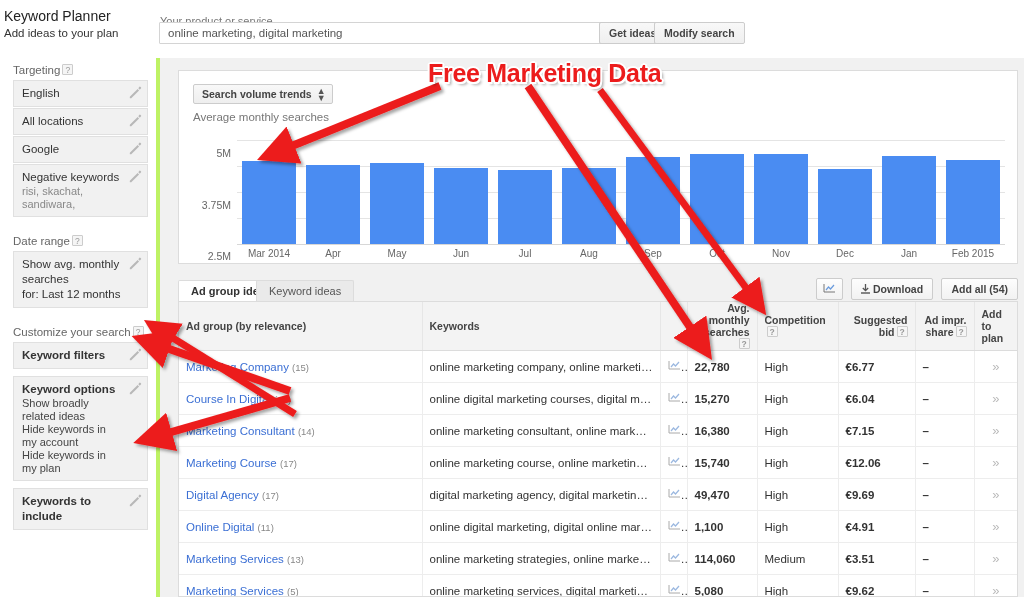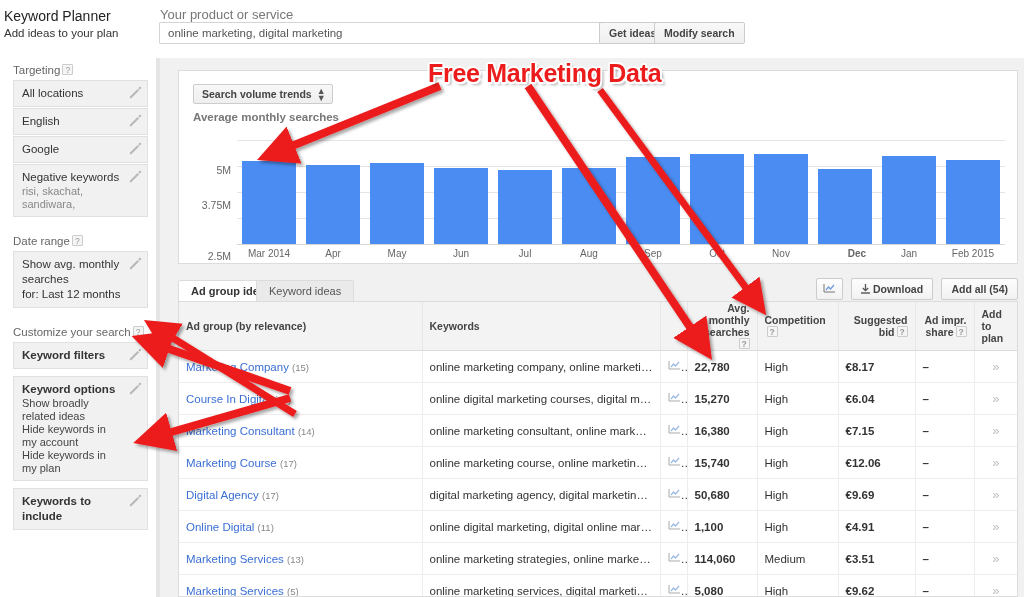--- a/index.html
+++ b/index.html
@@ -5,27 +5,27 @@
   * { box-sizing: border-box; }
   html, body {
     margin: 0; padding: 0;
     width: 1024px; height: 597px;
     background: #fff;
     font-family: "Liberation Sans", sans-serif;
     font-size: 12px;
     color: #222;
     overflow: hidden;
   }
-  #root { position: relative; width: 1024px; height: 597px; background: #e5e5e5; }
+  #root { position: relative; width: 1024px; height: 597px; background: #bef264; }
 
   
   .topbar { position: absolute; left: 0; top: 0; width: 1024px; height: 58px; background: #fff; }
   .kp-title { position: absolute; left: 4px; top: 8px; font-size: 14px; color: #222; }
   .kp-sub { position: absolute; left: 4px; top: 27px; font-size: 11.5px; color: #333; }
-  .prod-label { position: absolute; left: 160px; top: 7px; font-size: 13px; color: #777; }
+  .prod-label { position: absolute; left: 160px; top: 15px; font-size: 11px; color: #777; }
   .prod-input {
     position: absolute; left: 159px; top: 22px; width: 454px; height: 22px;
     border: 1px solid #d4d4d4; background: #fff; font-size: 11.5px; color: #555;
     padding: 0 8px; font-family: "Liberation Sans", sans-serif;
     border-radius: 1px;
   }
   .gbtn {
     position: absolute; height: 22px; background: linear-gradient(#f8f8f8,#efefef);
     border: 1px solid #ccc; border-radius: 2px; font-size: 10.5px; font-weight: bold;
     color: #444; padding: 0 9px; line-height: 20px; cursor: pointer;
@@ -65,21 +65,21 @@
   }
   .trend-sel {
     position: absolute; left: 14px; top: 13px; height: 20px;
     background: linear-gradient(#f8f8f8,#eee); border: 1px solid #ccc; border-radius: 2px;
     font-size: 10.5px; font-weight: bold; color: #444; padding: 0 20px 0 8px; line-height: 18px;
     cursor: pointer;
   }
   .trend-sel .updown {
     position: absolute; right: 6px; top: 3px; font-size: 9px; line-height: 7px; color: #555;
   }
-  .chart-cap { position: absolute; left: 14px; top: 40px; font-size: 11.5px; color: #777; font-weight: bold; }
+  .chart-cap { position: absolute; left: 14px; top: 40px; font-size: 11.5px; color: #777; }
   .plot { position: absolute; left: 58px; top: 57px; width: 768px; height: 116px; }
   .gridline { position: absolute; left: 0; width: 768px; height: 1px; background: #e4e4e4; }
   .ytick { position: absolute; right: 100%; margin-right: 6px; font-size: 10.5px; color: #666; transform: translateY(-50%); white-space: nowrap; }
   .axis-base { position: absolute; left: 0; top: 116px; width: 768px; height: 1px; background: #d7d7d7; }
   .bar { position: absolute; bottom: 0; background: #4a8cf2; }
   .xlab { position: absolute; top: 120px; font-size: 10px; color: #666; text-align: center; }
 
   
   .tabbar { position: absolute; left: 18px; top: 222px; width: 840px; height: 22px; }
   .tab {
@@ -148,29 +148,29 @@
     <div class="gbtn" id="modify-search-btn">Modify search</div>
   </div>
 
   <div class="sidebar">
 
     <div class="side-head">
       <span>Targeting</span><span class="qmark">?</span>
     </div>
 
     <div class="card">
+      <div class="ctitle">English</div>
+      <svg class="pencil" viewBox="0 0 16 16">
+          <path d="M1 13.2 10.6 3.6l1.8 1.8L2.8 15H1z" fill="#8a8a8a"></path>
+          <path d="M11.5 2.7 13.3 4.5 14.6 3.2a1.2 1.2 0 0 0 0-1.8l-.3-.3a1.2 1.2 0 0 0-1.8 0z" fill="#8a8a8a"></path>
+        </svg>
+    </div>
+
+    <div class="card">
       <div class="ctitle">All locations</div>
-      <svg class="pencil" viewBox="0 0 16 16">
-          <path d="M1 13.2 10.6 3.6l1.8 1.8L2.8 15H1z" fill="#8a8a8a"></path>
-          <path d="M11.5 2.7 13.3 4.5 14.6 3.2a1.2 1.2 0 0 0 0-1.8l-.3-.3a1.2 1.2 0 0 0-1.8 0z" fill="#8a8a8a"></path>
-        </svg>
-    </div>
-
-    <div class="card">
-      <div class="ctitle">English</div>
       <svg class="pencil" viewBox="0 0 16 16">
           <path d="M1 13.2 10.6 3.6l1.8 1.8L2.8 15H1z" fill="#8a8a8a"></path>
           <path d="M11.5 2.7 13.3 4.5 14.6 3.2a1.2 1.2 0 0 0 0-1.8l-.3-.3a1.2 1.2 0 0 0-1.8 0z" fill="#8a8a8a"></path>
         </svg>
     </div>
 
     <div class="card">
       <div class="ctitle">Google</div>
       <svg class="pencil" viewBox="0 0 16 16">
           <path d="M1 13.2 10.6 3.6l1.8 1.8L2.8 15H1z" fill="#8a8a8a"></path>
@@ -244,21 +244,21 @@
 
     <div class="chart-panel">
       <div class="trend-sel">
         <span>Search volume trends</span>
         <span class="updown">▲<br>▼</span>
       </div>
       <div class="chart-cap">Average monthly searches</div>
       <div class="plot" id="plot">
         <div class="axis-base"></div>
       <div class="gridline" style="top: 12.4286px;">
-            <div class="ytick" style="top: 12.4286px; margin-top: 17px;">5M</div>
+            <div class="ytick" style="top: 12.4286px;">5M</div>
           </div>
           <div class="gridline" style="top: 38.3214px;">
             <div class="ytick" style="top: 38.3214px;">3.75M</div>
           </div>
           <div class="gridline" style="top: 64.2143px;">
             <div class="ytick" style="top: 64.2143px;">2.5M</div>
           </div>
           <div class="gridline" style="top: 90.1071px;">
             <div class="ytick" style="top: 90.1071px;">1.25M</div>
           </div>
@@ -274,21 +274,21 @@
           <div class="xlab" style="left: 256px; width: 64px;">Jul</div>
           <div class="bar" style="left: 324.64px; width: 54.72px; height: 75.8143px; background: rgb(74, 140, 242);"></div>
           <div class="xlab" style="left: 320px; width: 64px;">Aug</div>
           <div class="bar" style="left: 388.64px; width: 54.72px; height: 87.4143px; background: rgb(74, 140, 242);"></div>
           <div class="xlab" style="left: 384px; width: 64px;">Sep</div>
           <div class="bar" style="left: 452.64px; width: 54.72px; height: 89.6929px; background: rgb(74, 140, 242);"></div>
           <div class="xlab" style="left: 448px; width: 64px;">Oct</div>
           <div class="bar" style="left: 516.64px; width: 54.72px; height: 89.6929px; background: rgb(74, 140, 242);"></div>
           <div class="xlab" style="left: 512px; width: 64px;">Nov</div>
           <div class="bar" style="left: 580.64px; width: 54.72px; height: 75.4px; background: rgb(74, 140, 242);"></div>
-          <div class="xlab" style="left: 588px; width: 64px; font-weight: bold;">Dec</div>
+          <div class="xlab" style="left: 576px; width: 64px;">Dec</div>
           <div class="bar" style="left: 644.64px; width: 54.72px; height: 88.0357px; background: rgb(74, 140, 242);"></div>
           <div class="xlab" style="left: 640px; width: 64px;">Jan</div>
           <div class="bar" style="left: 708.64px; width: 54.72px; height: 84.5143px; background: rgb(74, 140, 242);"></div>
           <div class="xlab" style="left: 704px; width: 64px;">Feb 2015</div>
         </div>
     </div>
 
     <div class="tabbar">
       <div class="tab active" style="left:0">Ad group ideas</div>
       <div class="tab inactive" style="left:78px">Keyword ideas</div>
@@ -345,21 +345,21 @@
         <tbody id="tbody">
             <tr>
               <td><span class="adlink">Marketing Company</span> <span class="cnt">(15)</span></td>
               <td>online marketing company, online marketing comp...</td>
               <td class="c"><svg class="minichart" viewBox="0 0 13 11">
                   <path d="M1 1v8h11" stroke="#aaa" fill="none" stroke-width="1"></path>
                   <path d="M3 7l2.5-3L7.5 6 11 2" stroke="#9bb8e0" fill="none" stroke-width="1.2"></path>
                 </svg></td>
               <td class="r">22,780</td>
               <td>High</td>
-              <td class="r">€8.17</td>
+              <td class="r">€6.77</td>
               <td class="r dash">–</td>
               <td class="c"><span class="chev">»</span></td>
             </tr>
             <tr>
               <td><span class="adlink">Course In Digital</span> <span class="cnt">(27)</span></td>
               <td>online digital marketing courses, digital marketing ...</td>
               <td class="c"><svg class="minichart" viewBox="0 0 13 11">
                   <path d="M1 1v8h11" stroke="#aaa" fill="none" stroke-width="1"></path>
                   <path d="M3 7l2.5-3L7.5 6 11 2" stroke="#9bb8e0" fill="none" stroke-width="1.2"></path>
                 </svg></td>
@@ -395,21 +395,21 @@
               <td class="r dash">–</td>
               <td class="c"><span class="chev">»</span></td>
             </tr>
             <tr>
               <td><span class="adlink">Digital Agency</span> <span class="cnt">(17)</span></td>
               <td>digital marketing agency, digital marketing agencie...</td>
               <td class="c"><svg class="minichart" viewBox="0 0 13 11">
                   <path d="M1 1v8h11" stroke="#aaa" fill="none" stroke-width="1"></path>
                   <path d="M3 7l2.5-3L7.5 6 11 2" stroke="#9bb8e0" fill="none" stroke-width="1.2"></path>
                 </svg></td>
-              <td class="r">50,680</td>
+              <td class="r">49,470</td>
               <td>High</td>
               <td class="r">€9.69</td>
               <td class="r dash">–</td>
               <td class="c"><span class="chev">»</span></td>
             </tr>
             <tr>
               <td><span class="adlink">Online Digital</span> <span class="cnt">(11)</span></td>
               <td>online digital marketing, digital online marketing, di...</td>
               <td class="c"><svg class="minichart" viewBox="0 0 13 11">
                   <path d="M1 1v8h11" stroke="#aaa" fill="none" stroke-width="1"></path>

